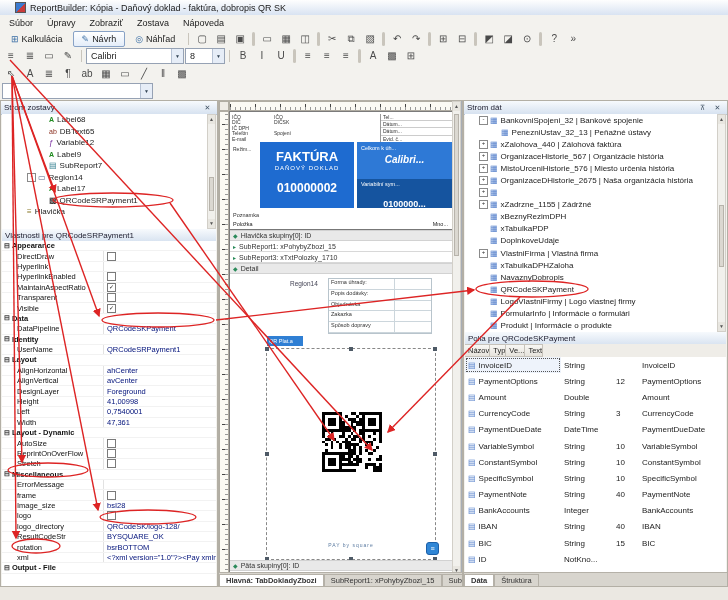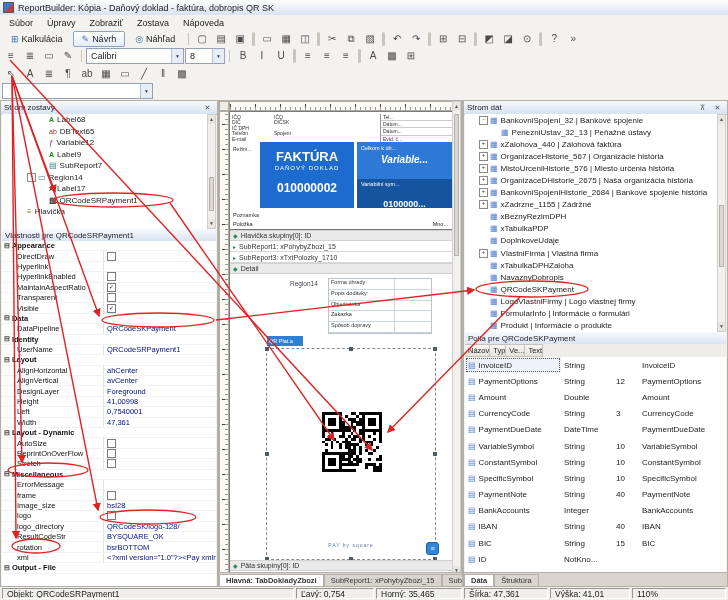--- a/index.html
+++ b/index.html
@@ -1,20 +1,20 @@
 <!DOCTYPE html>
 <html><head>
 <meta charset="utf-8">
 <style>
   html,body{margin:0;padding:0;background:#777;}
   #app{position:relative;width:728px;height:600px;background:#ebe8e2;overflow:hidden;
        font-family:"Liberation Sans",sans-serif;font-size:9px;color:#222;user-select:none;}
   
   .titlebar{position:absolute;left:0;top:0;right:0;height:15px;background:linear-gradient(#fefefe,#d8e3f2);
-            border-bottom:1px solid #aab6c6;display:flex;align-items:center;gap:4px;padding-left:3px;}
+            border-bottom:1px solid #aab6c6;display:flex;align-items:center;gap:4px;padding-left:15px;}
   .appicon{width:9px;height:9px;border:1px solid #555;background:linear-gradient(135deg,#3b7ad0 50%,#c93b3b 50%);}
   .titletext{font-size:9px;color:#1a1a1a;white-space:nowrap;}
   .menubar{position:absolute;left:0;top:15px;right:0;height:15px;background:#f3f2ee;border-bottom:1px solid #dcd8d0;
            display:flex;align-items:center;padding-left:2px;}
   .menu-item{padding:1px 7px;cursor:default;}
   .tbar{position:absolute;left:0;right:0;background:#f3f2ee;border-bottom:1px solid #dcd8d0;
         display:flex;align-items:center;gap:1px;padding:0 2px;overflow:hidden;}
   #row1{top:30px;height:17px;}
   #row2{top:47px;height:17px;}
   #row3{top:64px;height:18px;}
@@ -720,21 +720,21 @@
       <div class="cl" style="left:3px;top:34px;font-size:5px;color:#333;">Režim...</div>
 
       <div class="bluebox" id="invbox">
         <div class="t1">FAKTÚRA</div>
         <div class="t2">DAŇOVÝ DOKLAD</div>
         <div class="t3">010000002</div>
       </div>
       <div class="bluebox" id="totbox">
         <div class="u">
           <div class="l1">Celkom k úh...</div>
-          <div class="l2">Variable...</div>
+          <div class="l2">Calibri...</div>
         </div>
         <div class="d">
           <div class="l3">Variabilní sym...</div>
           <div class="l4">0100000...</div>
         </div>
       </div>
 
       <div class="cl" style="left:3px;top:100px;font-size:5.5px;color:#333;">Poznamka</div>
       <div class="cl" style="left:0;top:109px;width:222px;border-bottom:1px solid #777;height:8px;">
         <span style="position:absolute;left:3px;font-size:5.5px;">Položka</span>
@@ -1019,21 +1019,20 @@
 
         <div class="titem" style="padding-left: 14px;">
           <span class="texp">+</span>
           <span class="ticn table-icon">▦</span>
           <span>OrganizaceDHistorie_2675 | Naša organizácia história</span>
         </div>
 
         <div class="titem" style="padding-left: 14px;">
           <span class="texp">+</span>
           <span class="ticn table-icon">▦</span>
-          <span>BankovniSpojeniHistorie_2684 | Bankové spojenie história</span>
         </div>
 
         <div class="titem" style="padding-left: 14px;">
           <span class="texp">+</span>
           <span class="ticn table-icon">▦</span>
           <span>xZadrzne_1155 | Zádržné</span>
         </div>
 
         <div class="titem" style="padding-left: 14px;">
           <span class="texp"></span>
@@ -1248,28 +1247,20 @@
 
     <div class="tabstrip">
       <span style="display:flex;align-items:flex-end;">
 
       <span class="btab active">Dáta</span>
           <span class="btab">Štruktúra</span>
         </span>
     </div>
   </div>
 
-  <div class="statusbar">
-    <span class="seg" style="width:292px;">Objekt: QRCodeSRPayment1</span>
-    <span class="seg" style="width:78px;">Ľavý: 0,754</span>
-    <span class="seg" style="width:86px;">Horný: 35,465</span>
-    <span class="seg" style="width:84px;">Šírka: 47,361</span>
-    <span class="seg" style="width:80px;">Výška: 41,01</span>
-    <span class="seg" style="flex:1;">110%</span>
-  </div>
 
   <svg id="ann">
     <defs>
       <marker id="arr" markerWidth="7" markerHeight="7" refX="5" refY="3" orient="auto">
         <path class="annf" d="M0,0 L6,3 L0,6 z" fill="#dd2424"></path>
       </marker>
     </defs>
     <ellipse class="ann" cx="113" cy="200" rx="60" ry="7" fill="none" stroke-width="1.3" stroke="#dd2424"></ellipse>
     <ellipse class="ann" cx="158" cy="320" rx="56" ry="7" fill="none" stroke-width="1.3" stroke="#dd2424"></ellipse>
     <ellipse class="ann" cx="48" cy="470" rx="40" ry="7" fill="none" stroke-width="1.3" stroke="#dd2424"></ellipse>

